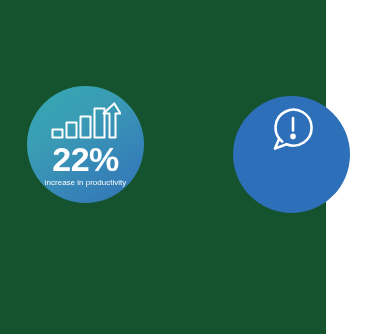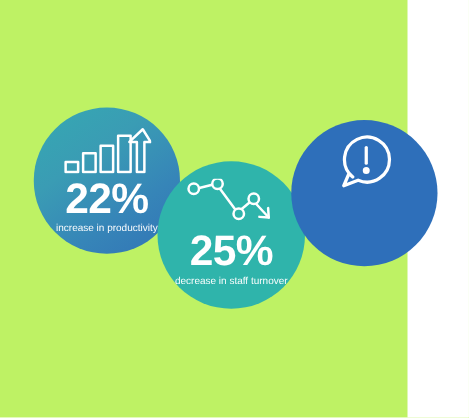--- a/index.html
+++ b/index.html
@@ -13,21 +13,21 @@
     height: 334px;
     overflow: hidden;
     font-family: "Liberation Sans", sans-serif;
     -webkit-font-smoothing: antialiased;
   }
 
   #infographic {
     position: relative;
     width: 326px;
     height: 334px;
-    background: #bef264;
+    background: #14532d;
   }
 
   .stat-circle {
     position: absolute;
     border-radius: 50%;
     display: block;
     box-sizing: border-box;
   }
 
   
@@ -131,41 +131,20 @@
           </g>
         </svg>
       </div>
 
       <div class="stat-value">22%</div>
 
       <div class="stat-caption">increase in productivity</div>
     </div>
   </div>
 
-  <div class="stat-circle circle-2">
-    <div class="circle-inner">
-
-      <div class="icon-wrap">
-        <svg class="stat-icon" width="72" height="37" viewBox="0 0 72 37">
-          <g fill="none" stroke="#ffffff" stroke-width="2" stroke-linejoin="round" stroke-linecap="round">
-            <path d="M 8 8 L 24 4 L 41 27 L 53 17 L 66 31"></path>
-            <path d="M 66 31 L 58.5 30.5 M 66 31 L 65.5 23.5"></path>
-            <circle cx="6" cy="8" r="4.2" fill="#2fb4ab"></circle>
-            <circle cx="25" cy="4" r="4.2" fill="#2fb4ab"></circle>
-            <circle cx="42" cy="28" r="4.2" fill="#2fb4ab"></circle>
-            <circle cx="54" cy="16" r="4.2" fill="#2fb4ab"></circle>
-          </g>
-        </svg>
-      </div>
-
-      <div class="stat-value">25%</div>
-
-      <div class="stat-caption">decrease in staff turnover</div>
-    </div>
-  </div>
 
   <div class="stat-circle circle-3">
     <div class="circle-inner">
 
       <div class="icon-wrap">
         <svg class="stat-icon" width="48" height="45" viewBox="0 0 48 45">
           <g fill="none" stroke="#ffffff" stroke-width="2.6" stroke-linejoin="round" stroke-linecap="round">
             <path d="M 14.2 34.6
                      A 18 18 0 1 1 18.5 37.2
                      L 7.0 41.6

